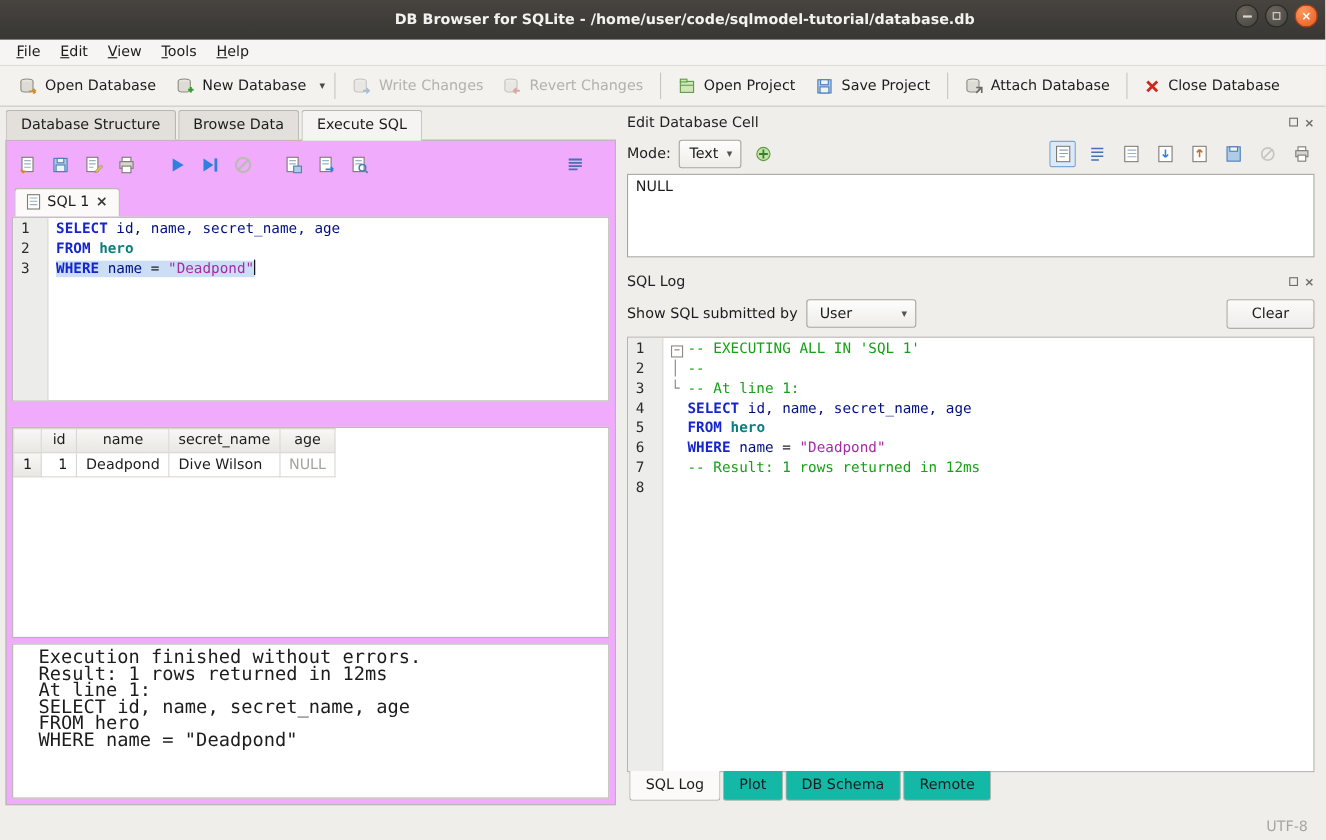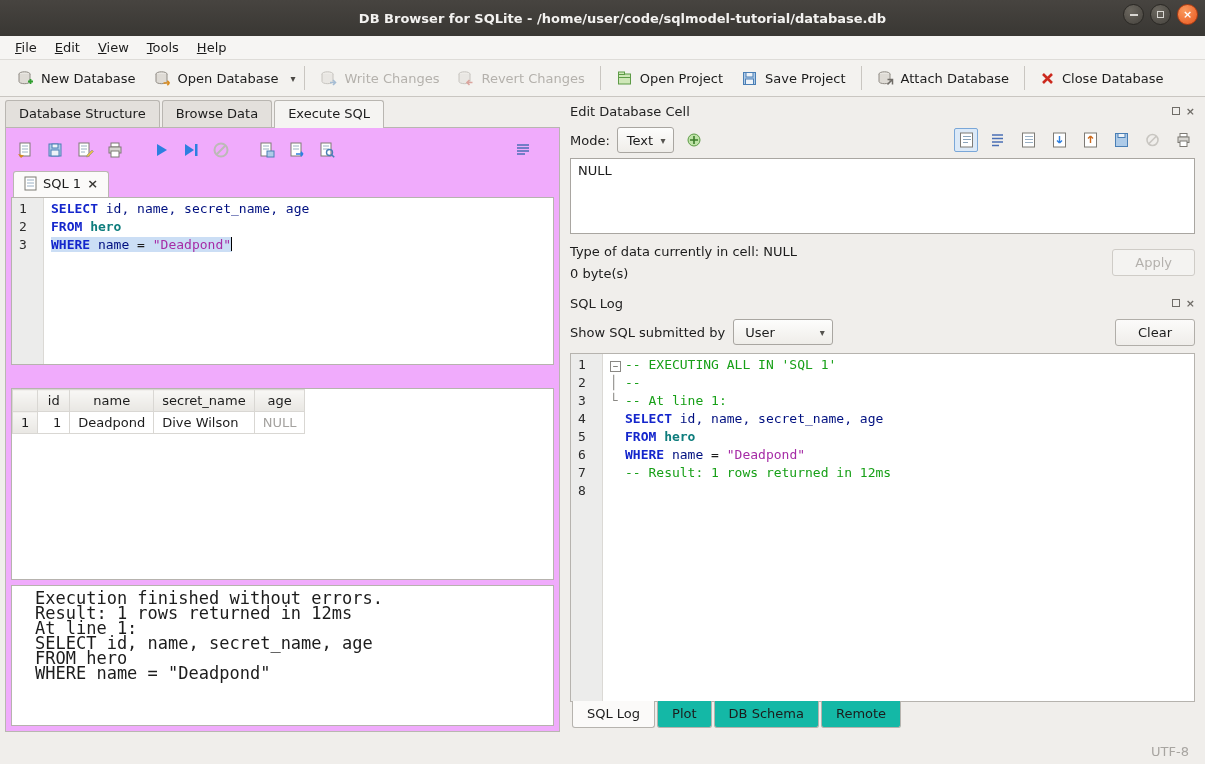--- a/index.html
+++ b/index.html
@@ -164,34 +164,34 @@
     <span class="menu-item">Tools</span>
     <span class="menu-item">Help</span>
   </div>
 
   <div class="toolbar">
     <div class="tb-btn">
       <span>
           <svg width="17" height="17" viewBox="0 0 17 17">
             <ellipse cx="7.5" cy="4" rx="5.5" ry="2.2" fill="#e8e6e1" stroke="#8f8b84"></ellipse>
             <path d="M2 4v7.5c0 1.2 2.5 2.2 5.5 2.2s5.5-1 5.5-2.2V4" fill="#dedbd5" stroke="#8f8b84"></path>
-            <path d="M11 11.5h5M13.5 9v5" stroke="#2f9e2f" stroke-width="1.8" fill="none"></path>
-          </svg>
-        </span>
-      <span>New Database</span>
+            <path d="M9.5 13h6m0 0l-2.2-2.2M15.5 13l-2.2 2.2" stroke="#d78a1e" stroke-width="1.6" fill="none"></path>
+          </svg>
+        </span>
+      <span>Open Database</span>
     </div>
     <div class="tb-btn">
       <span>
           <svg width="17" height="17" viewBox="0 0 17 17">
             <ellipse cx="7.5" cy="4" rx="5.5" ry="2.2" fill="#e8e6e1" stroke="#8f8b84"></ellipse>
             <path d="M2 4v7.5c0 1.2 2.5 2.2 5.5 2.2s5.5-1 5.5-2.2V4" fill="#dedbd5" stroke="#8f8b84"></path>
-            <path d="M9.5 13h6m0 0l-2.2-2.2M15.5 13l-2.2 2.2" stroke="#d78a1e" stroke-width="1.6" fill="none"></path>
-          </svg>
-        </span>
-      <span>Open Database</span>
+            <path d="M11 11.5h5M13.5 9v5" stroke="#2f9e2f" stroke-width="1.8" fill="none"></path>
+          </svg>
+        </span>
+      <span>New Database</span>
     </div>
     <div class="tb-drop"><span>▾</span></div>
     <div class="tb-sep"></div>
     <div class="tb-btn disabled">
       <span>
           <svg width="17" height="17" viewBox="0 0 17 17">
             <ellipse cx="7.5" cy="4" rx="5.5" ry="2.2" fill="#e8e6e1" stroke="#8f8b84"></ellipse>
             <path d="M2 4v7.5c0 1.2 2.5 2.2 5.5 2.2s5.5-1 5.5-2.2V4" fill="#dedbd5" stroke="#8f8b84"></path>
             <path d="M10 12.5h5.5M13 10l2.5 2.5L13 15" stroke="#4a7fb5" stroke-width="1.6" fill="none"></path>
           </svg>
@@ -461,27 +461,20 @@
             <svg width="15" height="16" viewBox="0 0 15 16">
               <rect x="4" y="1.5" width="7" height="3.5" fill="#fff" stroke="#7d7a75"></rect>
               <rect x="2" y="5" width="11" height="5.5" fill="#d8d6d2" stroke="#7d7a75"></rect>
               <rect x="4" y="9" width="7" height="5.5" fill="#fff" stroke="#7d7a75"></rect>
             </svg>
           </span>
       </div>
 
       <div class="cell-editor">NULL</div>
 
-      <div class="info-row">
-        <div class="info-col">
-          <span>Type of data currently in cell: NULL</span>
-          <span>0 byte(s)</span>
-        </div>
-        <div class="btn disabled">Apply</div>
-      </div>
 
       <div class="section-title sqllog-title">
         <span class="t">SQL Log</span>
         <span class="dock-btns">
           <span class="dock-sq"></span>
           <span class="dock-x">×</span>
         </span>
       </div>
 
       <div class="filter-row">

